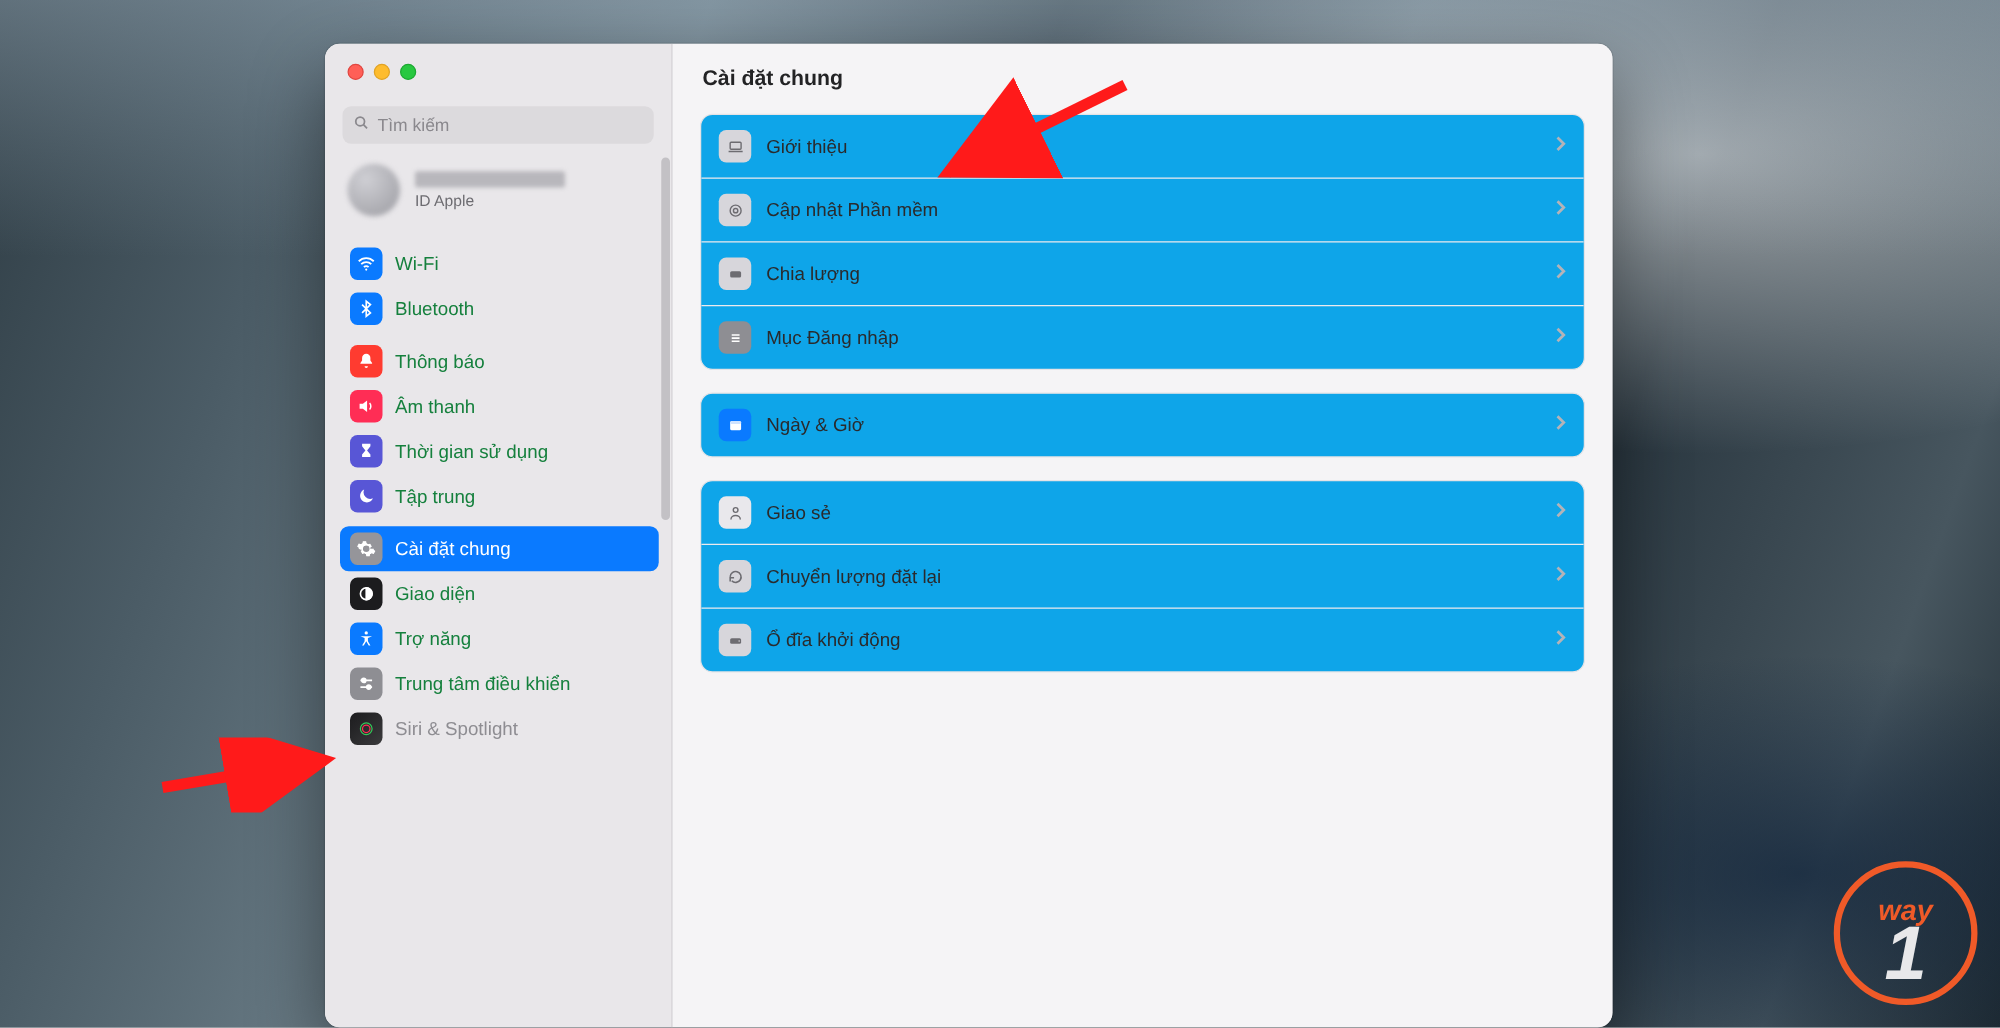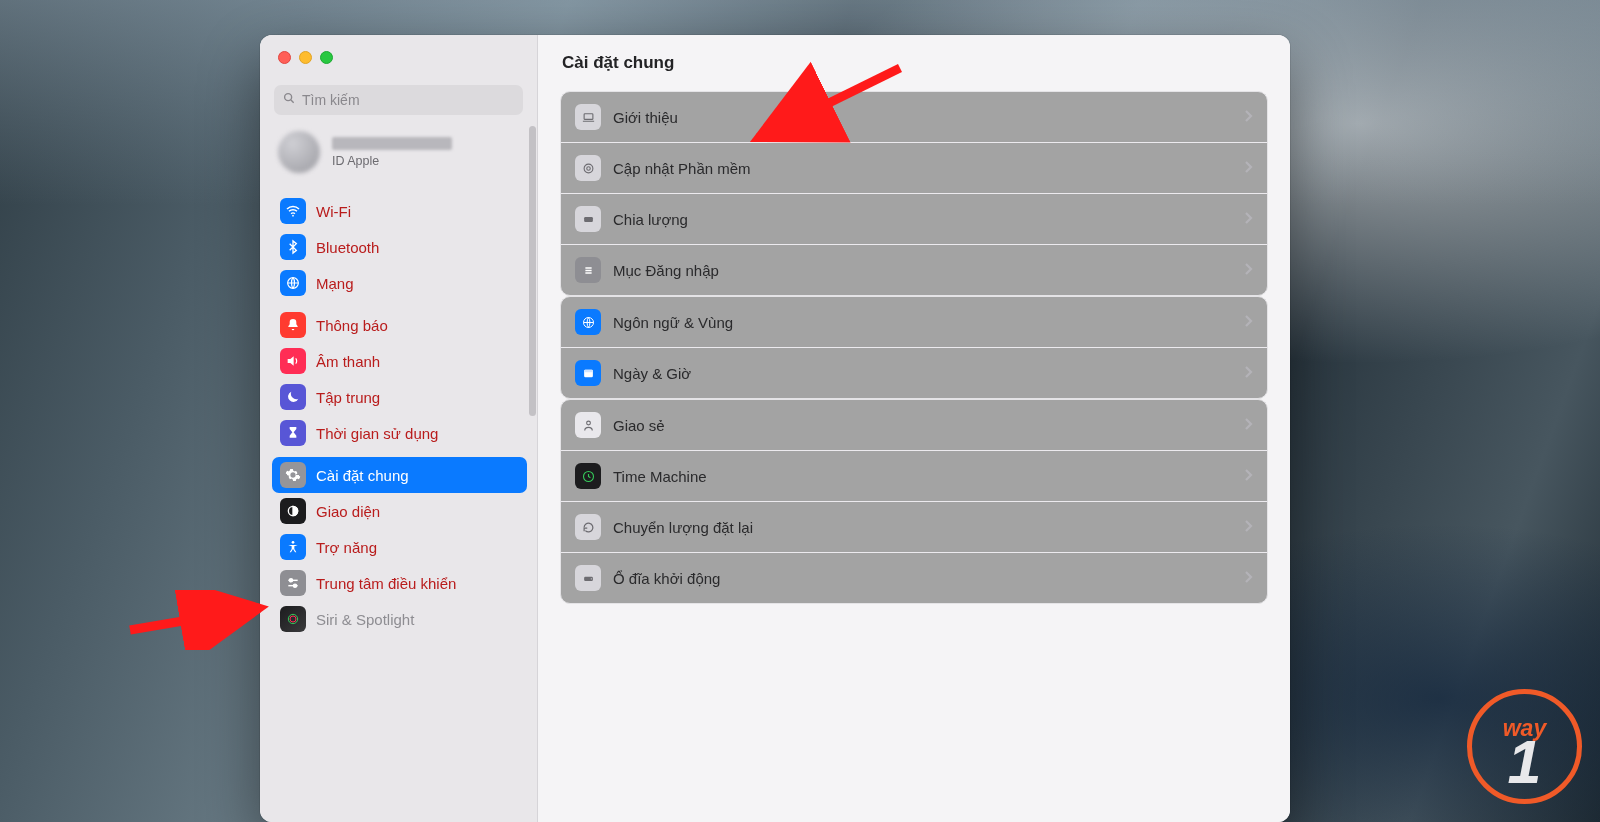--- a/index.html
+++ b/index.html
@@ -81,21 +81,21 @@
     filter: blur(2px);
   }
   .account-text .name{
     width:120px; height:13px; background:#b8b7bc; filter:blur(1.5px); border-radius:2px; margin-bottom:4px;
   }
   .account-text .sub{ font-size:12.5px; color:#6d6c71;}
 
   .group{ padding-top:6px; }
   .item{
     display:flex; align-items:center; gap:10px;
-    padding:5px 8px; border-radius:7px; font-size:15px; color:#b91c1c;
+    padding:5px 8px; border-radius:7px; font-size:15px; color:#15803d;
     cursor:default;
   }
   .item.selected{ background:#0a7aff; color:#fff;}
   .item.selected .icon-box{ filter:brightness(1.05);}
   .item.dim{ color:#8e8d92;}
 
   .icon-box{
     width:26px; height:26px; border-radius:6px;
     display:flex; align-items:center; justify-content:center;
     flex:0 0 26px;
@@ -108,21 +108,21 @@
   }
 
   
   .main{
     flex:1; padding: 14px 22px 0 22px; background:#f5f4f6; overflow:hidden;
   }
   .main-title{
     font-size:17px; font-weight:700; color:#232325; padding:4px 0 18px 2px;
   }
   .panel{
-    background:#a3a3a3; border:1px solid #e4e3e6; border-radius:10px; 
+    background:#0ea5e9; border:1px solid #e4e3e6; border-radius:10px; margin-bottom:18px;
     overflow:hidden;
   }
   .row{
     display:flex; align-items:center; gap:12px;
     padding:12px 14px; font-size:15px; color:#2a2a2c;
     border-top:1px solid #eceaee;
   }
   .row:first-child{border-top:none;}
   .row .label{ flex:1; }
   .row .chev{ color:#b4b3b8; }
@@ -195,29 +195,20 @@
           <span>Wi-Fi</span>
         </div>
         <div class="item">
           <span class="icon-box" style="background:#0a7aff">
             <svg viewBox="0 0 24 24" fill="none" stroke="#fff" stroke-width="2">
                 <path d="M7 7l10 10-5 4V3l5 4L7 17"></path>
               </svg>
           </span>
           <span>Bluetooth</span>
         </div>
-        <div class="item">
-          <span class="icon-box" style="background:#0a7aff">
-            <svg viewBox="0 0 24 24" fill="none" stroke="#fff" stroke-width="1.8">
-                <circle cx="12" cy="12" r="8"></circle>
-                <path d="M4 12h16M12 4c3 3 3 13 0 16M12 4c-3 3-3 13 0 16"></path>
-              </svg>
-          </span>
-          <span>Mạng</span>
-        </div>
       </div>
 
       <div class="group">
         <div class="item">
           <span class="icon-box" style="background:#ff3b30">
             <svg viewBox="0 0 24 24" fill="#fff">
                 <path d="M12 3a5 5 0 0 0-5 5v3l-2 3v1h14v-1l-2-3V8a5 5 0 0 0-5-5z"></path>
                 <path d="M10 18a2 2 0 0 0 4 0z"></path>
               </svg>
           </span>
@@ -228,32 +219,32 @@
             <svg viewBox="0 0 24 24" fill="#fff">
                 <path d="M4 9v6h4l5 4V5L8 9H4z"></path>
                 <path d="M16 8c2 2 2 6 0 8" fill="none" stroke="#fff" stroke-width="1.8"></path>
               </svg>
           </span>
           <span>Âm thanh</span>
         </div>
         <div class="item">
           <span class="icon-box" style="background:#5856d6">
             <svg viewBox="0 0 24 24" fill="#fff">
+                <path d="M7 3h10v3l-4 5 4 5v3H7v-3l4-5-4-5V3z"></path>
+              </svg>
+          </span>
+          <span>Thời gian sử dụng</span>
+        </div>
+        <div class="item">
+          <span class="icon-box" style="background:#5856d6">
+            <svg viewBox="0 0 24 24" fill="#fff">
                 <path d="M20 14.5A8 8 0 0 1 9.5 4 8 8 0 1 0 20 14.5z"></path>
               </svg>
           </span>
           <span>Tập trung</span>
-        </div>
-        <div class="item">
-          <span class="icon-box" style="background:#5856d6">
-            <svg viewBox="0 0 24 24" fill="#fff">
-                <path d="M7 3h10v3l-4 5 4 5v3H7v-3l4-5-4-5V3z"></path>
-              </svg>
-          </span>
-          <span>Thời gian sử dụng</span>
         </div>
       </div>
 
       <div class="group">
         <div class="item selected">
           <span class="icon-box" style="background:#8e8e93">
             <svg viewBox="0 0 24 24" fill="#fff">
                 <path d="M12 8a4 4 0 1 0 0 8 4 4 0 0 0 0-8zm9 4a7 7 0 0 1-.1 1.2l2 1.6-2 3.4-2.4-.8a7 7 0 0 1-2 1.2l-.4 2.5h-4l-.4-2.5a7 7 0 0 1-2-1.2l-2.4.8-2-3.4 2-1.6A7 7 0 0 1 3 12a7 7 0 0 1 .1-1.2l-2-1.6 2-3.4 2.4.8a7 7 0 0 1 2-1.2L7.9 3h4l.4 2.5a7 7 0 0 1 2 1.2l2.4-.8 2 3.4-2 1.6c.1.4.1.8.1 1.1z"></path>
               </svg>
           </span>
@@ -353,32 +344,20 @@
         <span class="label">Mục Đăng nhập</span>
         <span class="chev"><svg width="9" height="14" viewBox="0 0 9 14" fill="none" stroke="currentColor" stroke-width="2.2">
               <path d="M2 2l5 5-5 5"></path>
             </svg></span>
       </div>
     </div>
 
     <div class="panel">
       <div class="row">
         <span class="ic" style="background:#0a7aff">
-          <svg viewBox="0 0 24 24" fill="none" stroke="#fff" stroke-width="1.6">
-              <circle cx="12" cy="12" r="8"></circle>
-              <path d="M4 12h16M12 4c3 3 3 13 0 16M12 4c-3 3-3 13 0 16"></path>
-            </svg>
-        </span>
-        <span class="label">Ngôn ngữ &amp; Vùng</span>
-        <span class="chev"><svg width="9" height="14" viewBox="0 0 9 14" fill="none" stroke="currentColor" stroke-width="2.2">
-              <path d="M2 2l5 5-5 5"></path>
-            </svg></span>
-      </div>
-      <div class="row">
-        <span class="ic" style="background:#0a7aff">
           <svg viewBox="0 0 24 24" fill="#fff">
               <rect x="5" y="6" width="14" height="12" rx="2" fill="#fff"></rect>
               <rect x="5" y="6" width="14" height="4" rx="2" fill="#cfe3ff"></rect>
             </svg>
         </span>
         <span class="label">Ngày &amp; Giờ</span>
         <span class="chev"><svg width="9" height="14" viewBox="0 0 9 14" fill="none" stroke="currentColor" stroke-width="2.2">
               <path d="M2 2l5 5-5 5"></path>
             </svg></span>
       </div>
@@ -386,32 +365,20 @@
 
     <div class="panel">
       <div class="row">
         <span class="ic" style="background:#e9e8ec">
           <svg viewBox="0 0 24 24" fill="none" stroke="#6d6c71" stroke-width="1.8">
               <circle cx="12" cy="8" r="3"></circle>
               <path d="M6 20c0-3 2.7-5 6-5s6 2 6 5"></path>
             </svg>
         </span>
         <span class="label">Giao sẻ</span>
-        <span class="chev"><svg width="9" height="14" viewBox="0 0 9 14" fill="none" stroke="currentColor" stroke-width="2.2">
-              <path d="M2 2l5 5-5 5"></path>
-            </svg></span>
-      </div>
-      <div class="row">
-        <span class="ic" style="background:#1c1c1e">
-          <svg viewBox="0 0 24 24" fill="none" stroke="#34c759" stroke-width="1.8">
-              <circle cx="12" cy="12" r="8"></circle>
-              <path d="M12 8v4l3 2"></path>
-            </svg>
-        </span>
-        <span class="label">Time Machine</span>
         <span class="chev"><svg width="9" height="14" viewBox="0 0 9 14" fill="none" stroke="currentColor" stroke-width="2.2">
               <path d="M2 2l5 5-5 5"></path>
             </svg></span>
       </div>
       <div class="row">
         <span class="ic" style="background:#d7d6db">
           <svg viewBox="0 0 24 24" fill="none" stroke="#6d6c71" stroke-width="2">
               <path d="M5 12a7 7 0 1 1 2 5"></path>
               <path d="M5 18v-5h5"></path>
             </svg>

